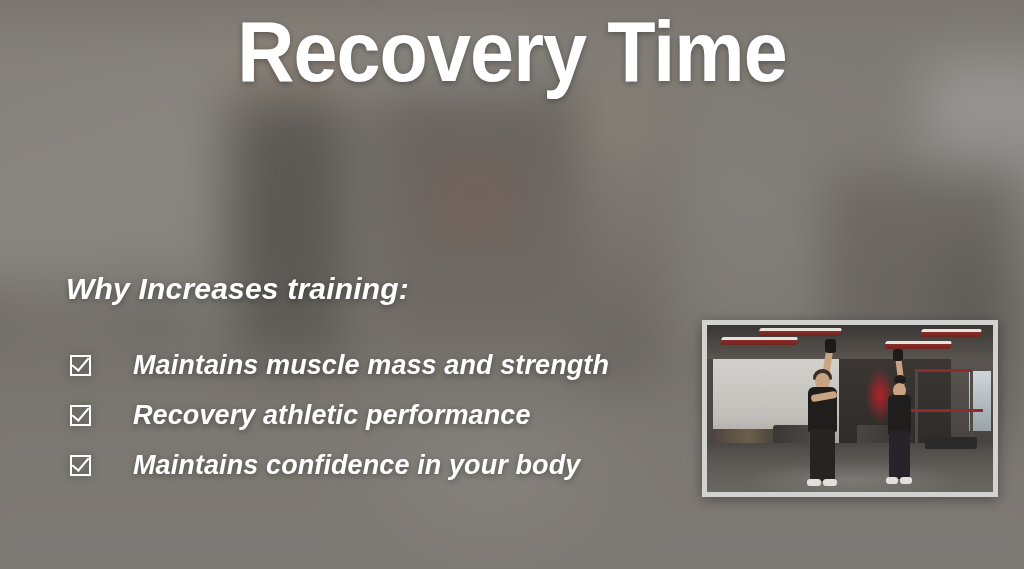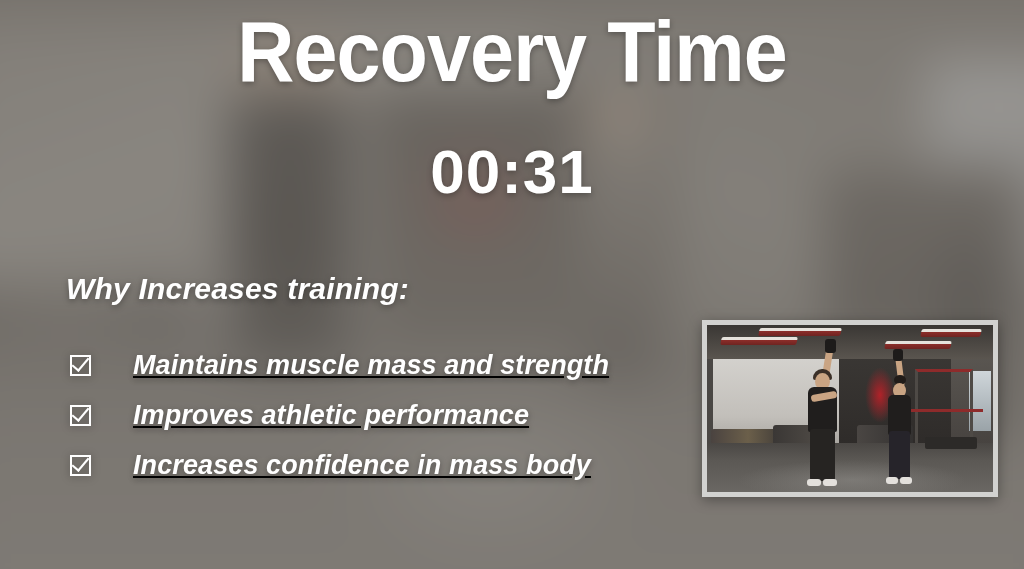--- a/index.html
+++ b/index.html
@@ -142,21 +142,20 @@
     font-weight: bold;
     font-style: italic;
     letter-spacing: 0.2px;
     text-shadow: 0 2px 6px rgba(0,0,0,0.34);
     margin: 0 0 34px 2px;
   }
   .bullet-row {
     display: flex;
     align-items: center;
     height: 50px;
-    text-decoration: underline;
   }
   .checkbox {
     width: 21px;
     height: 21px;
     flex: 0 0 21px;
     margin-left: 6px;
     position: relative;
     border: 2px solid #ffffff;
     box-sizing: border-box;
     filter: drop-shadow(0 1px 4px rgba(0,0,0,0.35));
@@ -313,38 +312,37 @@
     <div class="bgshape bg-person-b"></div>
     <div class="bgshape bg-person-c"></div>
   </div>
 
   <div id="scrim"></div>
 
   <div id="content">
 
     <div id="title">Recovery Time</div>
 
-    <div id="timer">00:31</div>
 
     <div id="left-col">
       <div id="section-heading">Why Increases training:</div>
 
       <div class="bullet-row">
         <span class="checkbox"></span>
         <span class="bullet-text">Maintains muscle mass and strength</span>
       </div>
 
       <div class="bullet-row">
         <span class="checkbox"></span>
-        <span class="bullet-text">Improves athletic performance</span>
+        <span class="bullet-text">Recovery athletic performance</span>
       </div>
 
       <div class="bullet-row">
         <span class="checkbox"></span>
-        <span class="bullet-text">Increases confidence in mass body</span>
+        <span class="bullet-text">Maintains confidence in your body</span>
       </div>
     </div>
 
 
     <div id="thumb-frame">
       <div id="thumb-scene">
         <div class="ts ts-backdrop"></div>
         <div class="ts ts-darkwall"></div>
         <div class="ts ts-logo"></div>
         <div class="ts ts-rightwall"></div>

